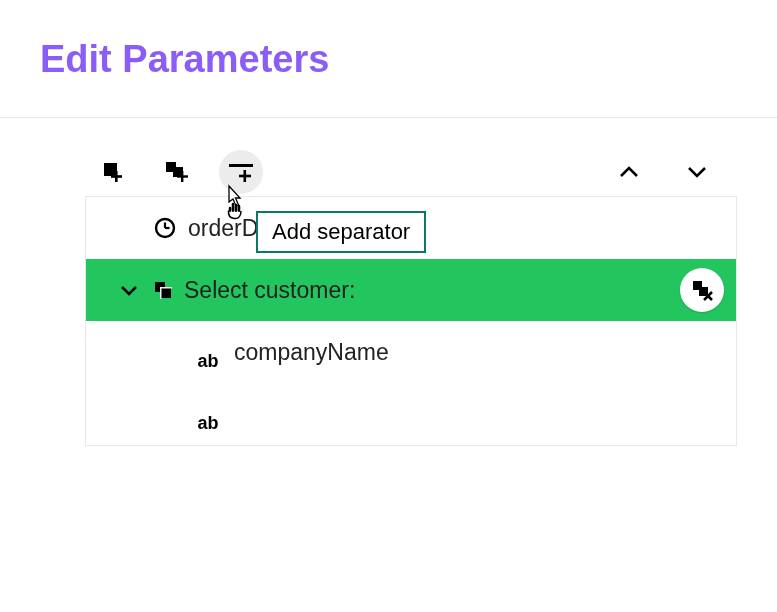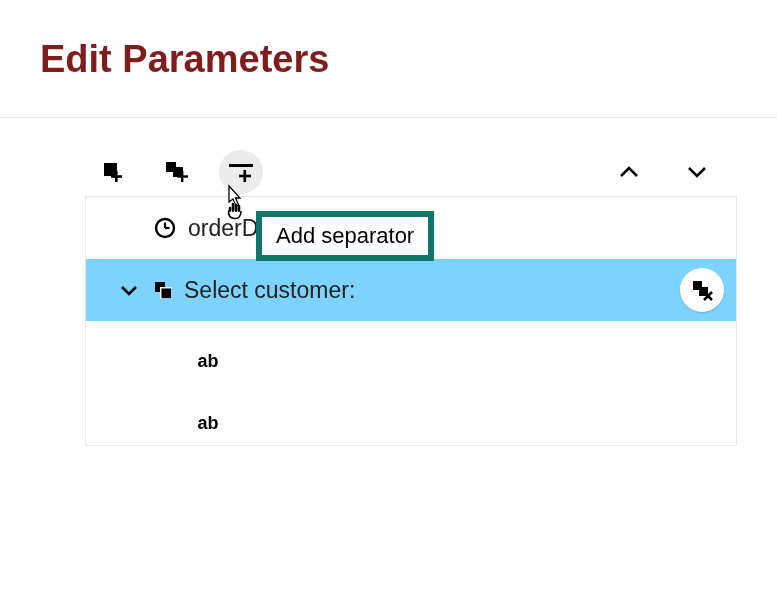--- a/index.html
+++ b/index.html
@@ -5,21 +5,21 @@
     * { box-sizing: border-box; margin: 0; padding: 0; }
     html, body { width: 777px; height: 612px; font-family: Arial, Helvetica, sans-serif; background: #fff; }
     .frame {
       width: 777px; height: 612px; background: #fff; position: relative;
       box-shadow: 0 0 30px rgba(0,0,0,0.6);
     }
     .header {
       padding: 38px 0 0 40px;
     }
     .header h1 {
-      font-size: 38px; font-weight: 700; color: #7f1d1d;
+      font-size: 38px; font-weight: 700; color: #8b5cf6;
     }
     .divider {
       border: none; border-top: 1px solid #e6e6e6; margin-top: 36px;
     }
     .panel {
       margin: 30px 40px 0 85px;
     }
     .toolbar {
       display: flex; align-items: center; height: 48px; padding: 0 6px 0 6px;
       position: relative;
@@ -34,35 +34,35 @@
     svg { display: block; }
     .cursor {
       position: absolute;
       left: 134px; top: 36px;
       pointer-events: none;
       z-index: 5;
     }
     .tooltip {
       position: absolute;
       left: 171px; top: 63px;
-      border: 6px solid #0f766e;
+      border: 2px solid #0f766e;
       background: #fff;
       font-size: 22px;
       padding: 6px 14px;
       white-space: nowrap;
       z-index: 4;
     }
     .list {
       border: 1px solid #e8e8e8; border-top: 1px solid #e8e8e8;
     }
     .row {
       display: flex; align-items: center; min-height: 62px; padding-right: 12px;
     }
     .row.lvl1 { padding-left: 62px; }
-    .row.group { background: #7dd3fc; padding-left: 26px; }
+    .row.group { background: #22c55e; padding-left: 26px; }
     .row.lvl2 { padding-left: 102px; }
     .icon-slot { width: 34px; display: flex; justify-content: center; align-items: center; }
     .type-slot { width: 40px; display: flex; justify-content: center; align-items: center; font-weight: 800; font-size: 18px; margin-top: 18px; }
     .row .label { font-size: 23px; color: #222; margin-left: 6px; }
     .row.group .label { margin-left: 4px; }
     .action-circle {
       margin-left: auto; width: 44px; height: 44px; border-radius: 50%; background: #fff;
       display: flex; align-items: center; justify-content: center;
       box-shadow: 0 1px 2px rgba(0,0,0,0.15);
     }
@@ -174,20 +174,21 @@
               <rect x="8" y="8" width="9" height="9" fill="#000"></rect>
               <line x1="13" y1="13" x2="21" y2="21" stroke="#000" stroke-width="2.5"></line>
               <line x1="21" y1="13" x2="13" y2="21" stroke="#000" stroke-width="2.5"></line>
             </svg>
           </span>
         </div>
       </div>
 
       <div class="row lvl2">
         <span class="type-slot">ab</span>
+        <span class="label">companyName</span>
       </div>
 
       <div class="row lvl2">
         <span class="type-slot">ab</span>
       </div>
 
     </div>
   </div>
 </div>
 

